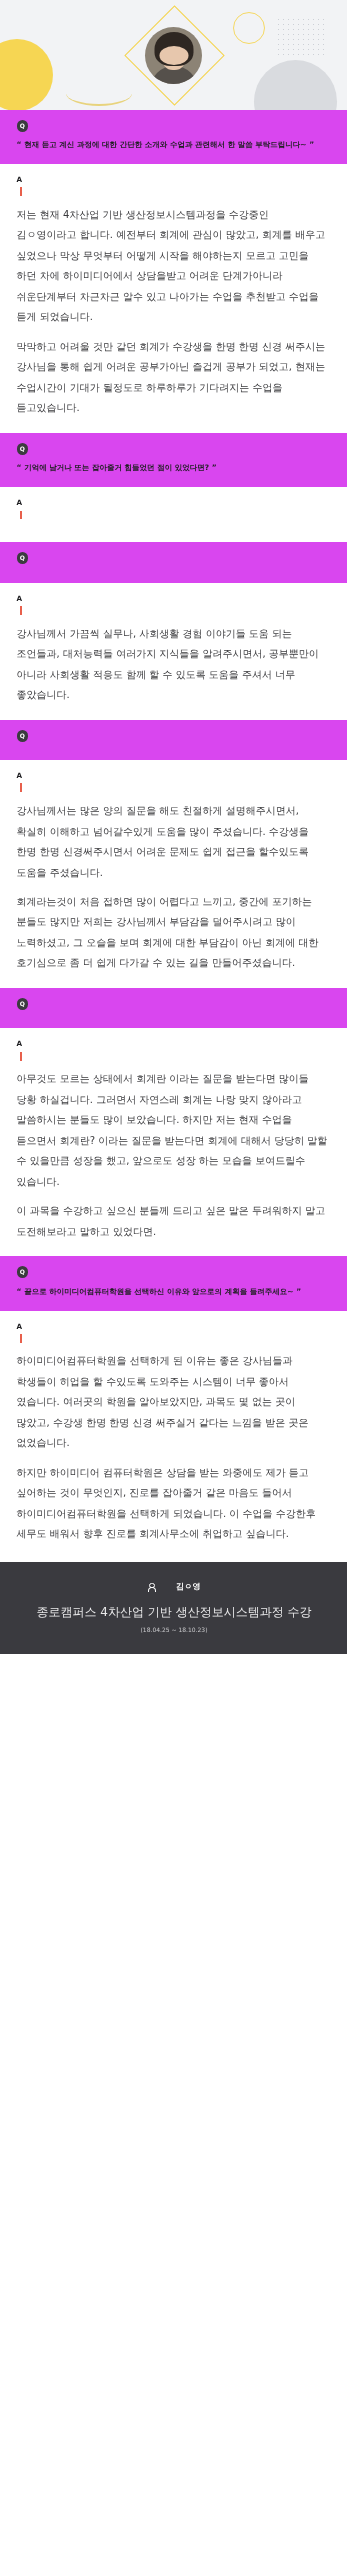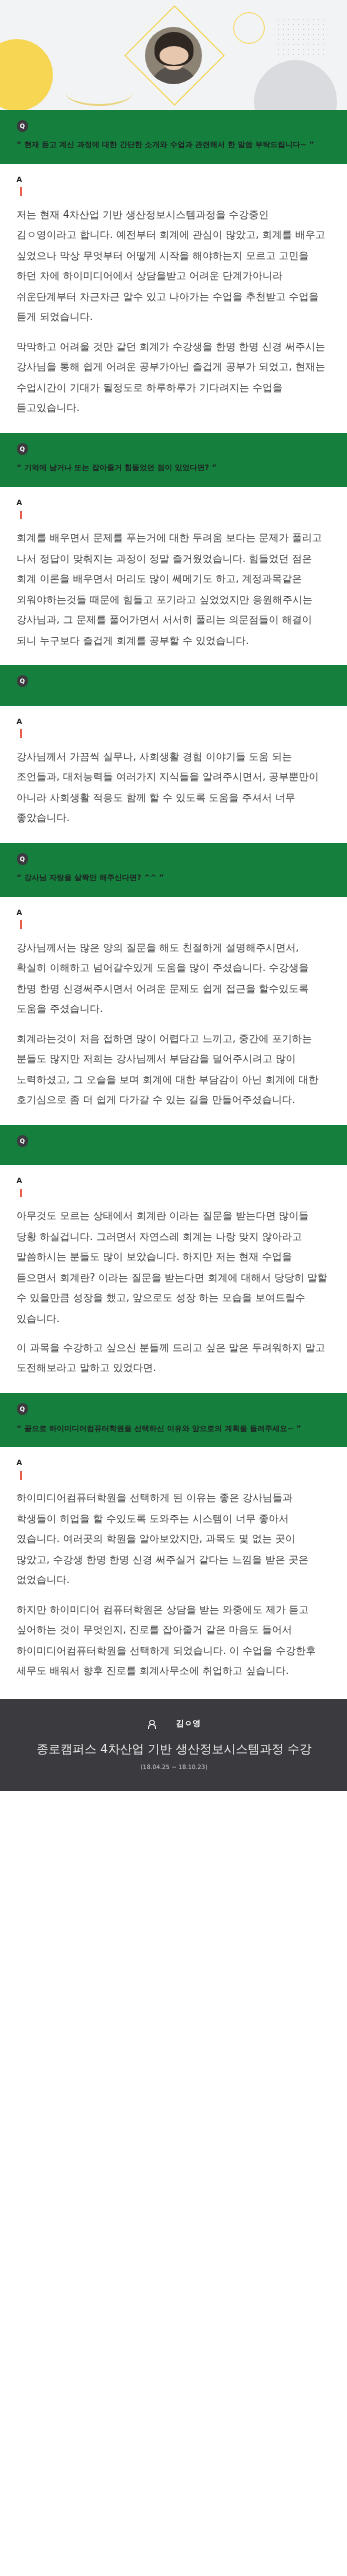--- a/index.html
+++ b/index.html
@@ -102,21 +102,21 @@
     transform: translateX(-50%);
     width: 47px; height: 25.4px;
     border-radius: 23px 23px 0 0;
     background: #55504b;
   }
 
   
   .qa { padding: 0 0 3.3px 0; }
 
   .q-block {
-    background: #15803d;
+    background: #d946ef;
     padding: 10px 16.6px 12px 16.6px;
   }
   .badge {
     width: 11.6px; height: 11.6px;
     border-radius: 50%;
     background: #3b3b3f;
     color: #fff;
     font-size: 6px;
     line-height: 11.6px;
     text-align: center;
@@ -240,39 +240,35 @@
     </div>
   </div>
 
   <div class="q-block">
     <div class="badge">Q</div>
     <div class="q-text">“ 기억에 남거나 또는 잡아줄거 힘들었던 점이 있었다면? ”</div>
   </div>
   <div class="a-block">
     <div class="a-mark">A</div>
     <div class="a-rule"></div>
-    <div class="a-text">
-      <p>회계를 배우면서 문제를 푸는거에 대한 두려움 보다는 문제가 풀리고 나서 정답이 맞춰지는 과정이 정말 즐거웠었습니다. 힘들었던 점은 회계 이론을 배우면서 머리도 많이 쎄메기도 하고, 계정과목같은 외워야하는것들 때문에 힘들고 포기라고 싶었었지만 응원해주시는 강사님과, 그 문제를 풀어가면서 서서히 풀리는 의문점들이 해결이 되니 누구보다 즐겁게 회계를 공부할 수 있었습니다.</p>
-    </div>
   </div>
 
   <div class="q-block">
     <div class="badge">Q</div>
   </div>
   <div class="a-block">
     <div class="a-mark">A</div>
     <div class="a-rule"></div>
     <div class="a-text">
       <p>강사님께서 가끔씩 실무나, 사회생활 경험 이야기들 도움 되는 조언들과, 대처능력들 여러가지 지식들을 알려주시면서, 공부뿐만이 아니라 사회생활 적응도 함께 할 수 있도록 도움을 주셔서 너무 좋았습니다.</p>
     </div>
   </div>
 
   <div class="q-block">
     <div class="badge">Q</div>
-    <div class="q-text">“ 강사님 자랑을 살짝만 해주신다면? ^^ ”</div>
   </div>
   <div class="a-block">
     <div class="a-mark">A</div>
     <div class="a-rule"></div>
     <div class="a-text">
       <p>강사님께서는 많은 양의 질문을 해도 친절하게 설명해주시면서, 확실히 이해하고 넘어갈수있게 도움을 많이 주셨습니다. 수강생을 한명 한명 신경써주시면서 어려운 문제도 쉽게 접근을 할수있도록 도움을 주셨습니다.</p>
       <p>회계라는것이 처음 접하면 많이 어렵다고 느끼고, 중간에 포기하는 분들도 많지만 저희는 강사님께서 부담감을 덜어주시려고 많이 노력하셨고, 그 오슬을 보며 회계에 대한 부담감이 아닌 회계에 대한 호기심으로 좀 더 쉽게 다가갈 수 있는 길을 만들어주셨습니다.</p>
     </div>
   </div>
 

